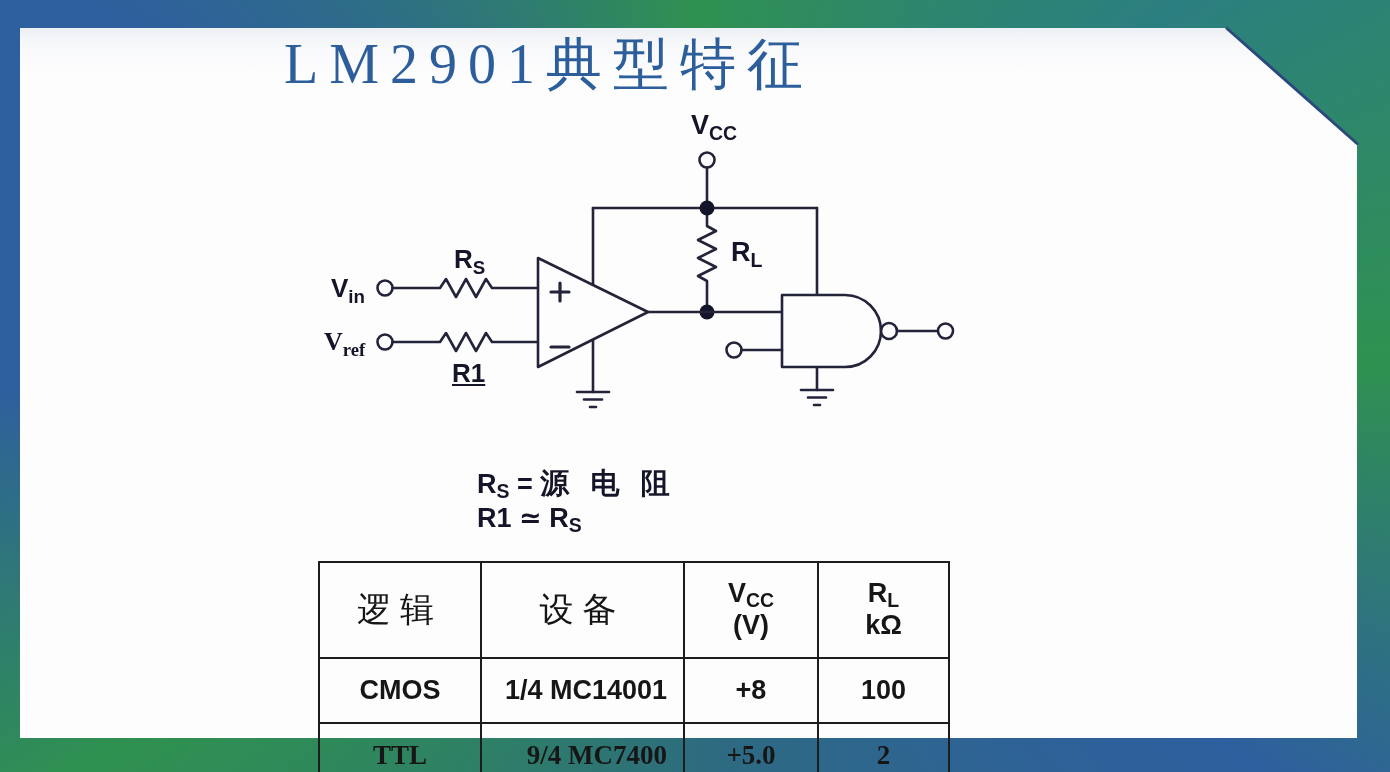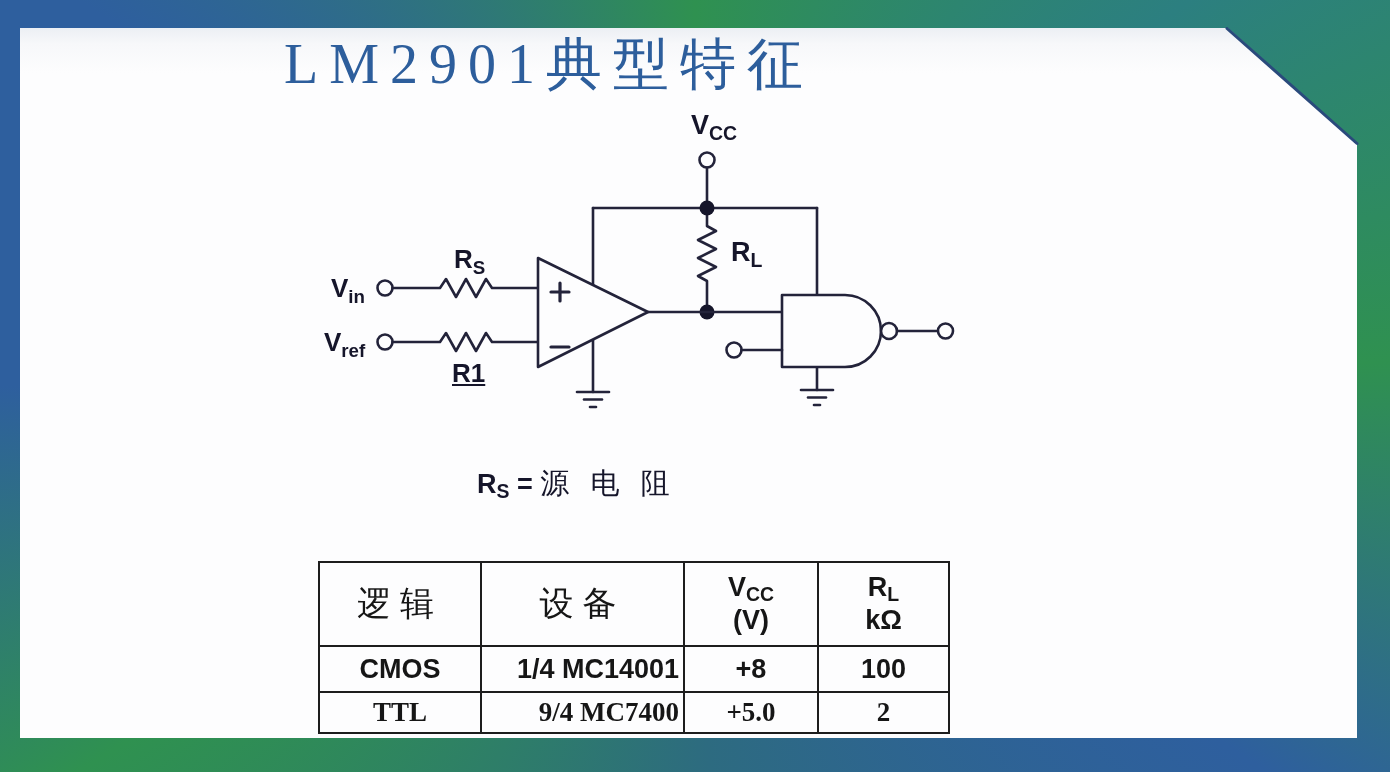--- a/index.html
+++ b/index.html
@@ -44,30 +44,30 @@
   .clabel sub{font-size:0.72em;vertical-align:-0.30em;letter-spacing:0;}
   
   .note{
     position:absolute;left:477px;top:466px;
     font-weight:bold;font-size:27px;line-height:1.18;color:#15152a;
     white-space:nowrap;
   }
   .note sub{font-size:0.72em;vertical-align:-0.28em;}
   .note .cn{
     font-family:"Liberation Serif","DejaVu Serif",serif;
-    font-weight:normal;font-size:29px;letter-spacing:7px;margin-top:16px;
+    font-weight:bold;font-size:29px;letter-spacing:7px;margin-top:16px;
   }
   
   .spec-table{
     position:absolute;left:318px;top:561px;
     border-collapse:collapse;table-layout:fixed;color:#161616;
   }
   .spec-table th,.spec-table td{
     border:2.5px solid #1d1d1d;text-align:center;vertical-align:middle;
-    padding:4px;overflow:hidden;
+    padding:16px;overflow:hidden;
   }
   .spec-table .h-cjk{
     font-family:"Liberation Serif","DejaVu Serif",serif;
     font-weight:normal;font-size:34px;letter-spacing:9px;
   }
   .spec-table .h-sym{font-weight:bold;font-size:27px;line-height:1.08;}
   .spec-table .h-sym sub{font-size:0.72em;vertical-align:-0.28em;}
   .spec-table td{font-weight:bold;font-size:27px;}
   .spec-table td.device{text-align:right;padding-left:12px;}
   .row-head{height:84px;}
@@ -140,35 +140,36 @@
     </g>
   </g>
 </svg>
 
 <div class="clabel" style="left:691px;top:112px;font-size:27px;">
   <span>V</span><sub>CC</sub>
 </div>
 <div class="clabel" style="left:331px;top:275px;text-align:center;">
   <span>V</span><sub>in</sub>
 </div>
-<div class="clabel" style="left:324px;top:329px;">
+<div class="clabel" style="left:324px;top:329px;font-family:Liberation Serif, serif;">
   <span>V</span><sub>ref</sub>
 </div>
 <div class="clabel" style="left:454px;top:246px;">
   <span>R</span><sub>S</sub>
 </div>
 <div class="clabel" style="left:452px;top:360px;text-decoration:underline;">
   <span>R1</span>
 </div>
 <div class="clabel" style="left:731px;top:239px;font-size:27px;">
   <span>R</span><sub>L</sub>
 </div>
 
 <div class="note">
   <div><span>R</span><sub>S</sub><span> = </span><span class="cn">源 电 阻</span></div>
+  <div><span>R1 ≃ R</span><sub>S</sub></div>
 </div>
 
 <table class="spec-table">
   <colgroup>
     <col style="width:162px">
       <col style="width:203px">
       <col style="width:134px">
       <col style="width:131px">
   </colgroup>
   <tbody>

